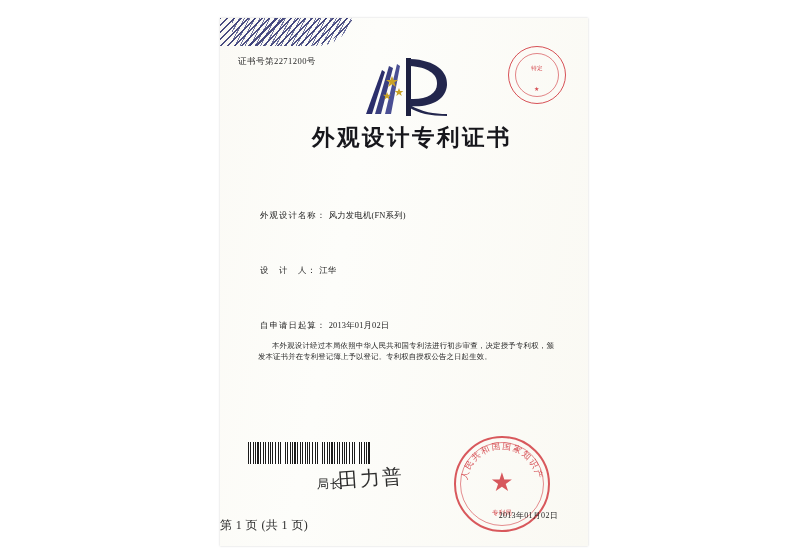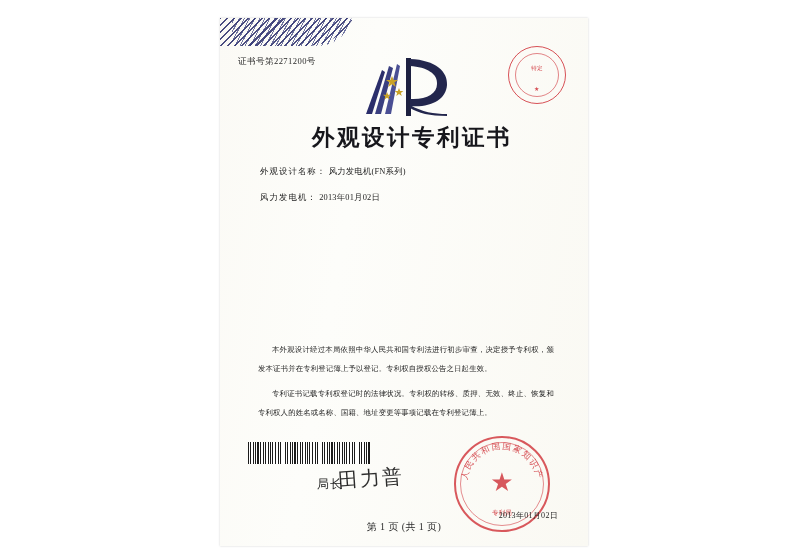--- a/index.html
+++ b/index.html
@@ -148,31 +148,32 @@
     left: 40px;
     top: 148px;
     width: 300px;
   }
   .field {
     font-size: 8.4px;
     color: #1d1d1d;
     margin-bottom: 14.5px;
     letter-spacing: .2px;
     white-space: nowrap;
+    margin-top: 44px;
   }
   .field .lbl { letter-spacing: 1.1px; }
   .field .val { letter-spacing: .2px; }
   
   .body-text {
     position: absolute;
     left: 38px;
     top: 322px;
     width: 296px;
     font-size: 7.4px;
-    line-height: 19px;
+    line-height: 11px;
     color: #242424;
     text-align: justify;
     letter-spacing: .15px;
   }
   .body-text p {
     margin: 0 0 6px 0;
     text-indent: 14px;
   }
   
   .barcode {
@@ -262,22 +263,22 @@
     font-size: 8px;
     color: #1f1f1f;
     letter-spacing: .3px;
   }
   
   .page-foot {
     position: absolute;
     left: 0;
     right: 0;
     bottom: 12px;
-    text-align: center;
-    font-size: 10px;
+    text-align: left;
+    font-size: 12px;
     color: #2b2b2b;
     letter-spacing: .4px;
   }
 </style>
 </head>
 <body>
 
 <div class="page">
   <div class="sheet">
 
@@ -315,28 +316,31 @@
     </div>
 
     <div class="doc-title">外观设计专利证书</div>
 
     <div class="fields">
       <div class="field">
         <span class="lbl">外观设计名称：</span>
         <span class="val">风力发电机(FN系列)</span>
       </div>
       <div class="field">
-        <span class="lbl">风力发电机：</span>
+        <span class="lbl">设　计　人：</span>
+        <span class="val">江华</span>
+      </div>
+      <div class="field">
+        <span class="lbl">自申请日起算：</span>
         <span class="val">2013年01月02日</span>
       </div>
     </div>
 
     <div class="body-text">
       <p>本外观设计经过本局依照中华人民共和国专利法进行初步审查，决定授予专利权，颁发本证书并在专利登记簿上予以登记。专利权自授权公告之日起生效。</p>
-      <p>专利证书记载专利权登记时的法律状况。专利权的转移、质押、无效、终止、恢复和专利权人的姓名或名称、国籍、地址变更等事项记载在专利登记簿上。</p>
     </div>
 
     <div class="barcode"></div>
 
     <div class="director">局长</div>
     <div class="signature">田力普</div>
 
     <div class="seal">
       <div class="ring"></div>
       <div class="ring2"></div>

